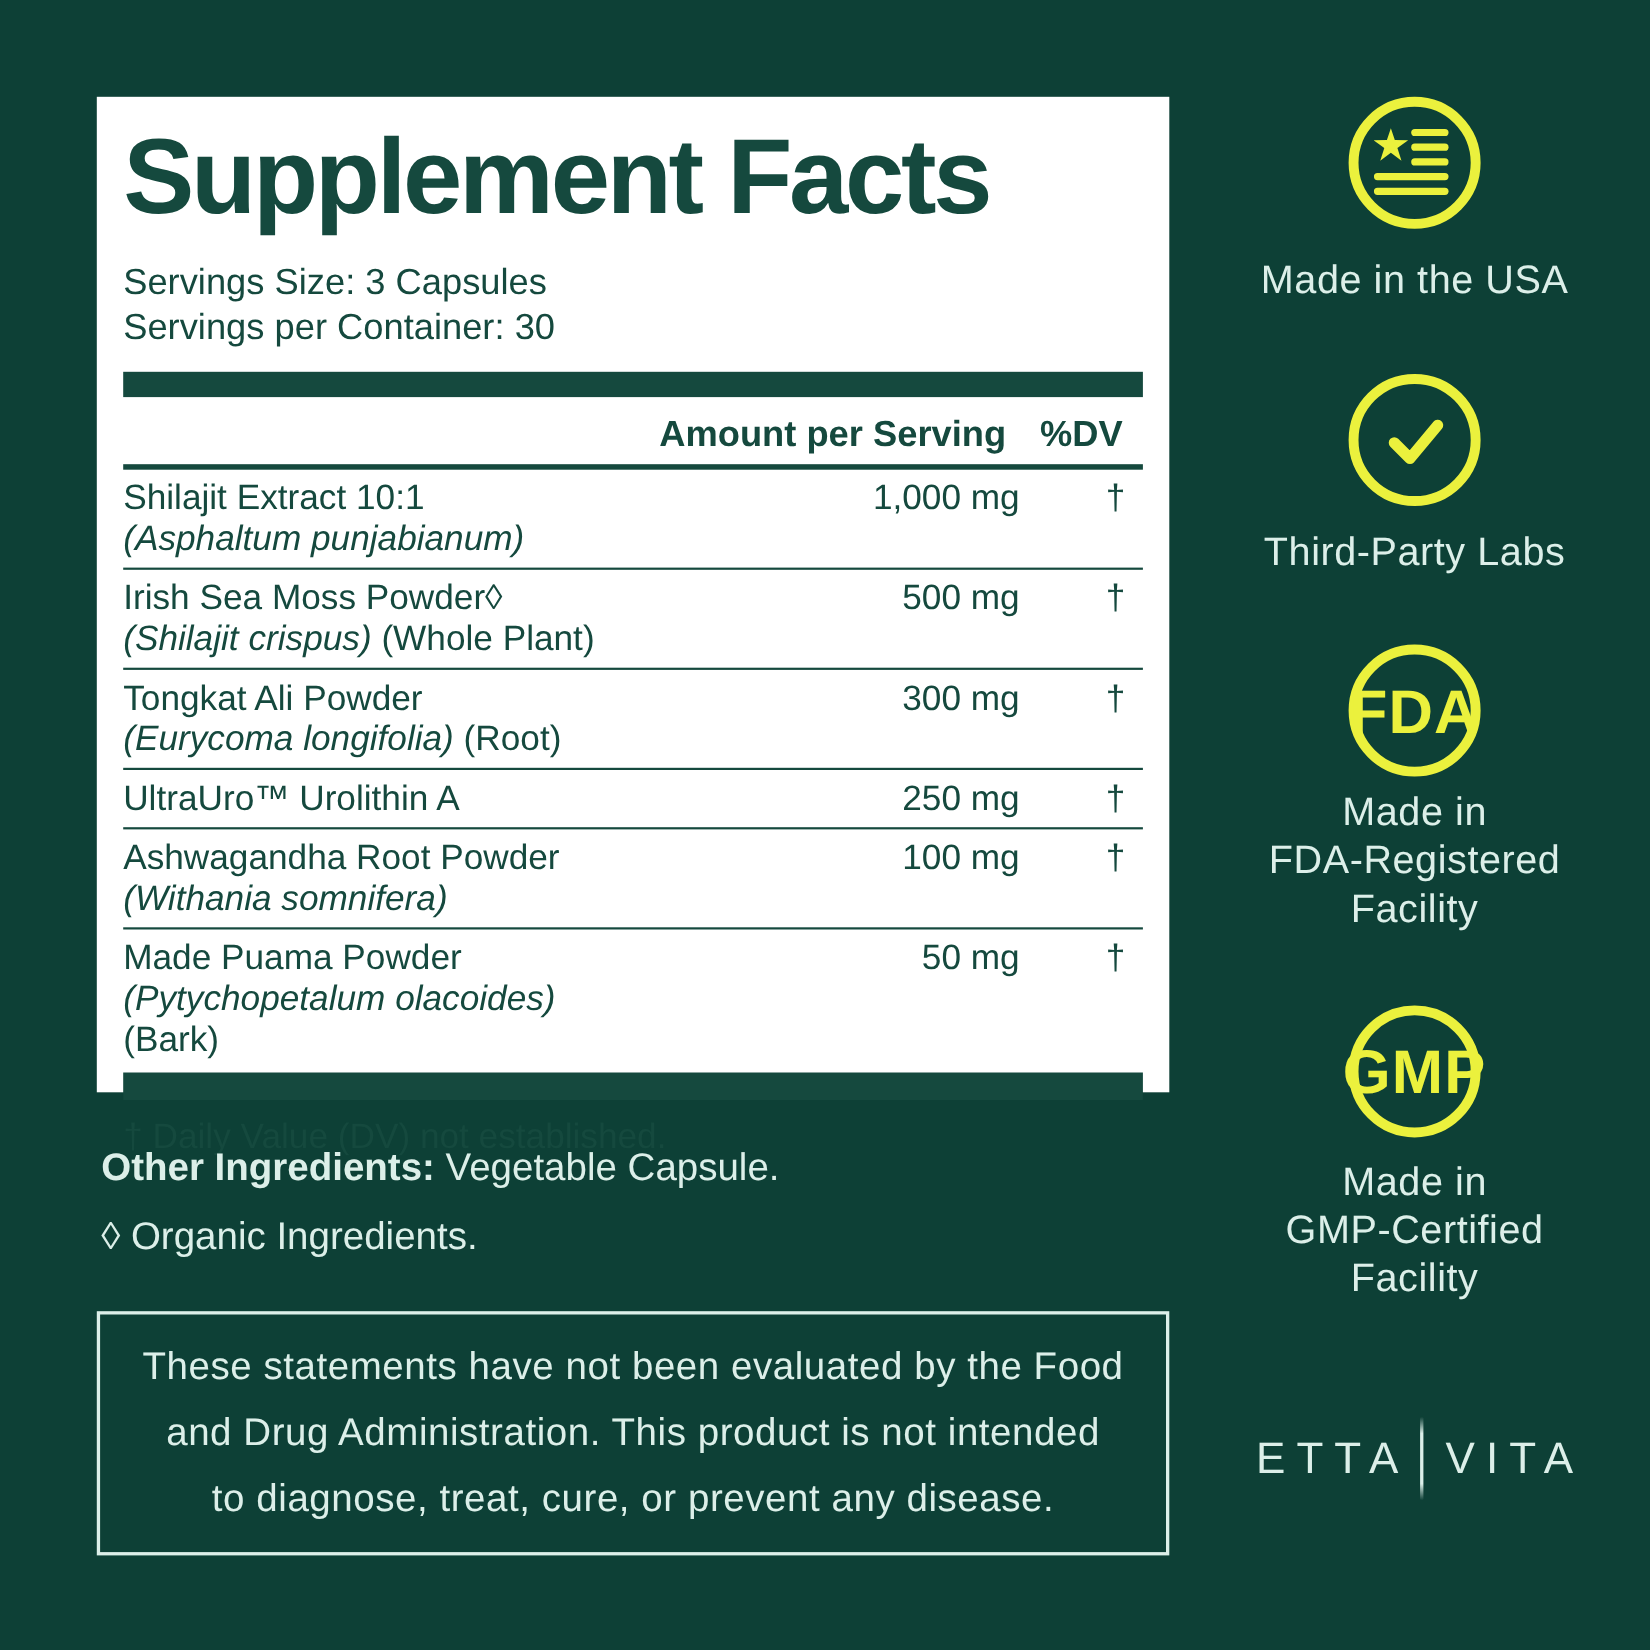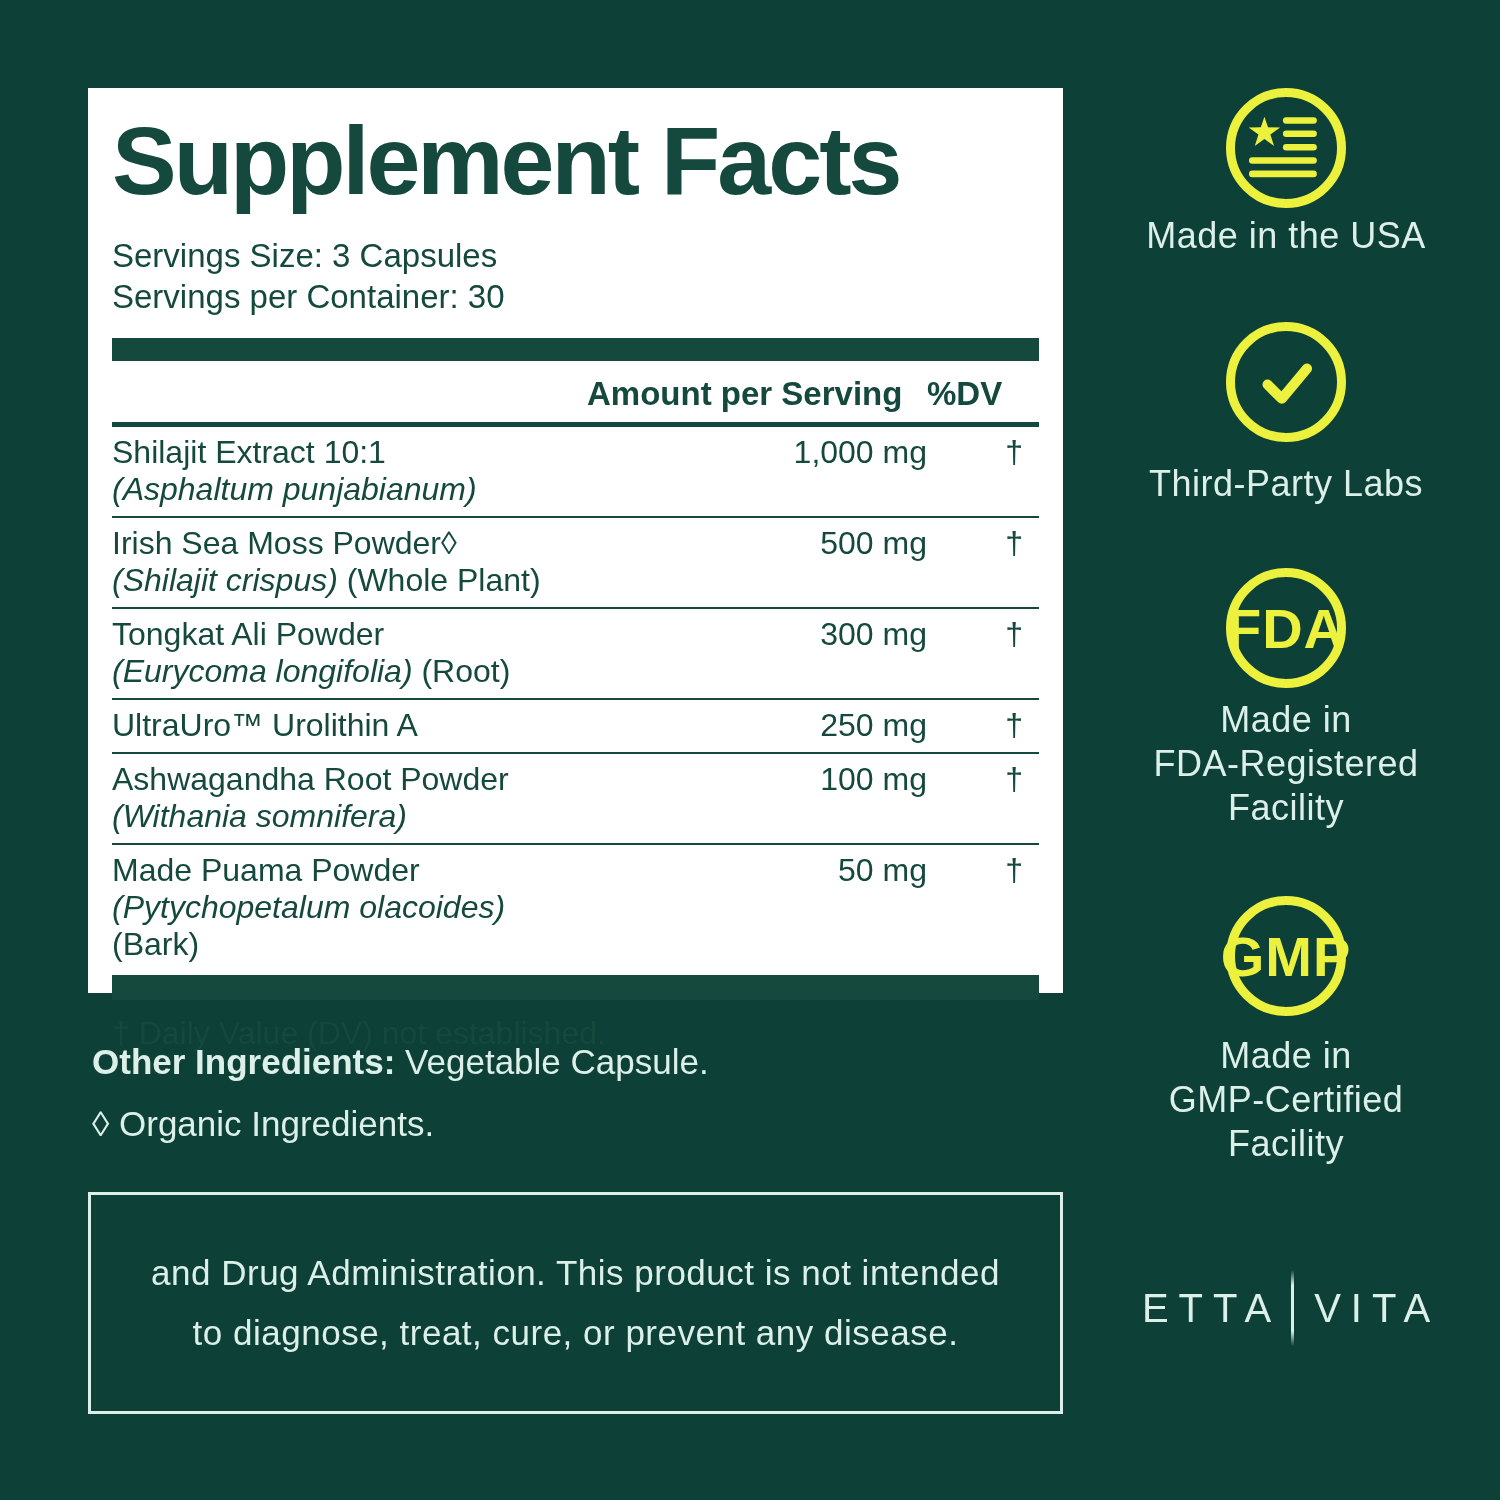--- a/index.html
+++ b/index.html
@@ -24,21 +24,21 @@
     font-size:97px;font-weight:700;letter-spacing:-3px;line-height:1;
     white-space:nowrap;
   }
   .servings{margin-top:26px;font-size:33px;line-height:41px}
   .bar{height:23px;background:var(--dark_green,#15493E);margin-top:21px}
   .facts-header{
     display:grid;grid-template-columns:1fr 340px 112px;align-items:end;
     padding:14px 0 9px;border-bottom:5px solid var(--dark_green,#15493E);
     font-weight:700;font-size:33px;
   }
-  .facts-header .amt,.facts-header .dv{text-align:left}
+  .facts-header .amt,.facts-header .dv{text-align:center}
   .facts-row{
     display:grid;grid-template-columns:1fr 340px 112px;
     padding:7px 0 8px;border-bottom:2px solid var(--dark_green,#15493E);
     font-size:32px;line-height:37px;
   }
   .facts-row.no-border{border-bottom:none}
   .facts-row .amt{text-align:right}
   .facts-row .dv{text-align:right;padding-right:16px}
   .facts-row .it{font-style:italic}
   .bar2{height:25px;background:var(--dark_green,#15493E);margin-top:4px}
@@ -73,21 +73,21 @@
     border-radius:50%;display:flex;align-items:center;justify-content:center;
     flex:none;
   }
   .circle-text{
     color:var(--yellow,#EBF13D);font-weight:700;font-size:56px;
     letter-spacing:1px;
   }
   .badge-label{
     font-size:36px;line-height:44px;text-align:center;letter-spacing:.5px;
   }
-  .m-label1{margin-top:6px}
+  .m-label1{margin-top:24px}
   .m-circle2{margin-top:64px}
   .m-label2{margin-top:20px}
   .m-circle3{margin-top:62px}
   .m-label3{margin-top:10px}
   .m-circle4{margin-top:66px}
   .m-label4{margin-top:18px}
   .logo{
     margin-top:104px;display:flex;align-items:center;gap:20px;
     font-size:40px;font-weight:400;letter-spacing:10px;
   }
@@ -173,20 +173,21 @@
 
   <div class="bar2"></div>
   <div class="footnote">† Daily Value (DV) not established.</div>
 </div>
 
 <div class="other-ing"><span class="lbl">Other Ingredients:</span><span> Vegetable Capsule.</span></div>
 
 <div class="organic-note">◊ Organic Ingredients.</div>
 
 <div class="disclaimer">
+  <div>These statements have not been evaluated by the Food</div>
   <div>and Drug Administration. This product is not intended</div>
   <div>to diagnose, treat, cure, or prevent any disease.</div>
 </div>
 
 <div class="right-col">
 
   <div class="circle">
     <svg class="icon-svg" width="74" height="66" viewBox="0 0 72 64">
       <g fill="var(--yellow,#EBF13D)">
         <path d="M15 1.5 L18.5 11.9 L30.3 12.0 L20.8 18.8 L24.4 30.1 L15 23.2 L5.6 30.1 L9.2 18.8 L-0.3 12.0 L11.5 11.9 Z"></path>

